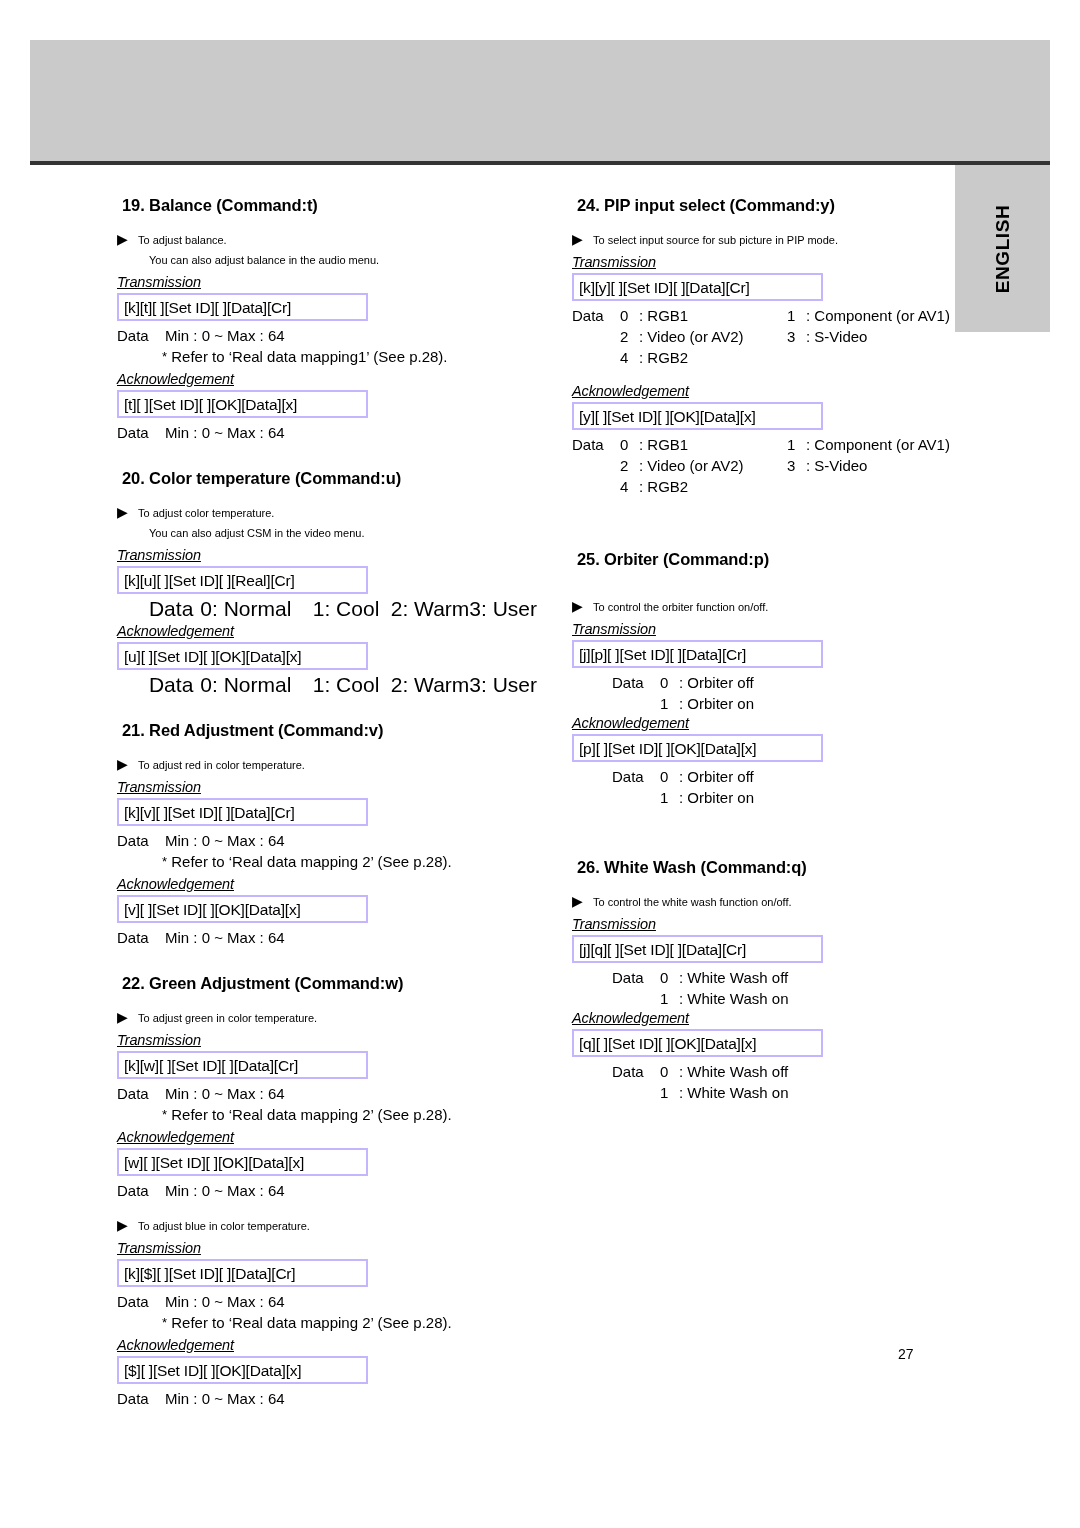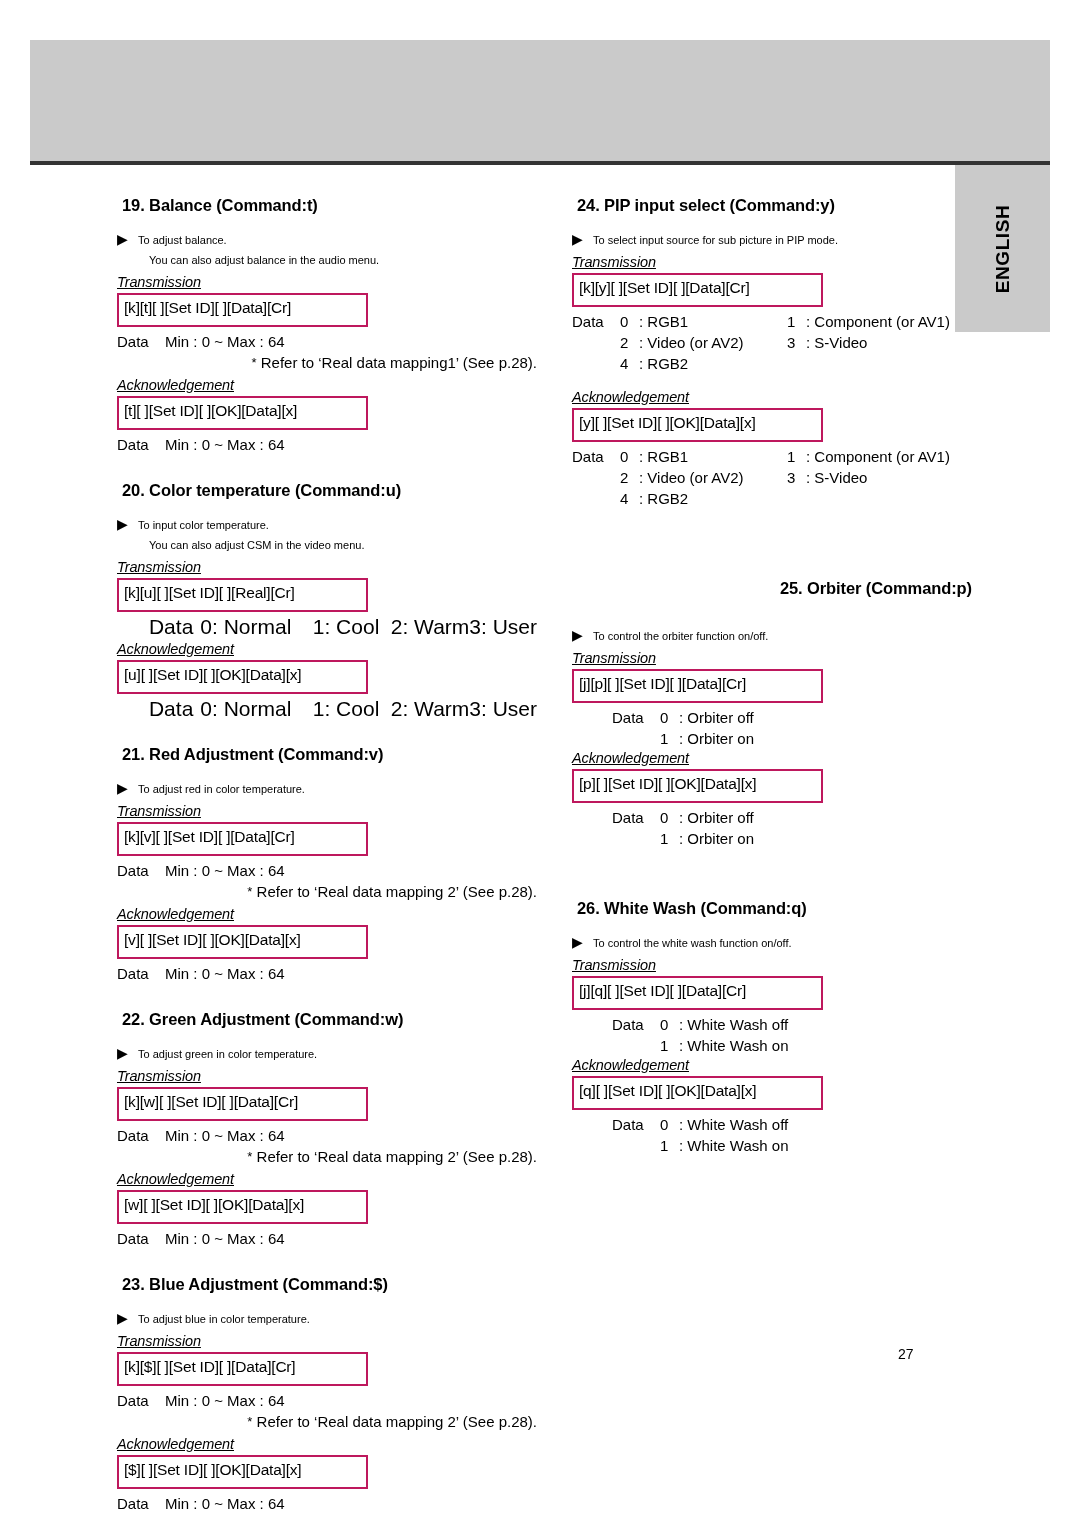--- a/index.html
+++ b/index.html
@@ -101,22 +101,22 @@
   .subhead {
     font-size: 14.5px;
     font-style: italic;
     text-decoration: underline;
     margin: 4px 0 3px 0;
     letter-spacing: -0.1px;
   }
   .subhead.tight { margin-top: 1px; }
 
   .cmd-box {
-    border: 2px solid #be185d;
-    height: 34px;
+    border: 2px solid #c4b5fd;
+    height: 28px;
     line-height: 25px;
     padding: 0 5px;
     font-size: 15.5px;
     box-sizing: border-box;
     margin-bottom: 4px;
     letter-spacing: -0.2px;
   }
   #col-left  .cmd-box { width: 251px; }
   #col-right .cmd-box { width: 251px; }
 
@@ -126,21 +126,20 @@
     line-height: 21px;
     white-space: nowrap;
   }
   .data-line .lbl { display: inline-block; width: 48px; }
 
   .note {
     font-size: 15px;
     line-height: 21px;
     margin-left: 45px;
     white-space: nowrap;
-    text-align: right;
   }
   .note .ast { font-size: 13px; vertical-align: 1px; }
 
   
   .opt-row { font-size: 21px; line-height: 21px; white-space: nowrap; text-align: right; }
   .opt-row .lbl { display: inline-block; width: 48px; }
   .opt-row .o { display: inline-block; }
   .opt-row .o1 { width: 98px; }
   .opt-row .o2 { width: 88px; }
   .opt-row .o3 { width: 90px; }
@@ -197,21 +196,21 @@
       <div class="subhead">Acknowledgement</div>
       <div class="cmd-box">[t][  ][Set ID][  ][OK][Data][x]</div>
       <div class="data-line"><span class="lbl">Data</span><span>Min : 0 ~ Max : 64</span></div>
     </div>
 
     <div class="section">
       <div class="sec-title gap-extra">20. Color temperature (Command:u)</div>
       <div class="desc">
         <span class="tri">▶</span>
         <span class="desc-lines">
-          <span>To input color temperature.</span>
+          <span>To adjust color temperature.</span>
           <span class="ln2">You can also adjust CSM in the video menu.</span>
         </span>
       </div>
       <div class="subhead">Transmission</div>
       <div class="cmd-box">[k][u][  ][Set ID][  ][Real][Cr]</div>
       <div class="opt-row"><span class="lbl">Data</span><span class="o o1">0: Normal</span><span class="o o2">1: Cool</span><span class="o o3">2: Warm</span><span class="o">3: User</span></div>
       <div class="subhead">Acknowledgement</div>
       <div class="cmd-box">[u][  ][Set ID][  ][OK][Data][x]</div>
       <div class="opt-row"><span class="lbl">Data</span><span class="o o1">0: Normal</span><span class="o o2">1: Cool</span><span class="o o3">2: Warm</span><span class="o">3: User</span></div>
     </div>
@@ -244,21 +243,20 @@
       <div class="subhead">Transmission</div>
       <div class="cmd-box">[k][w][  ][Set ID][  ][Data][Cr]</div>
       <div class="data-line"><span class="lbl">Data</span><span>Min : 0 ~ Max : 64</span></div>
       <div class="note"><span class="ast">*</span> <span>Refer to ‘Real data mapping 2’ (See p.28).</span></div>
       <div class="subhead">Acknowledgement</div>
       <div class="cmd-box">[w][  ][Set ID][  ][OK][Data][x]</div>
       <div class="data-line"><span class="lbl">Data</span><span>Min : 0 ~ Max : 64</span></div>
     </div>
 
     <div class="section">
-      <div class="sec-title gap-extra">23. Blue Adjustment (Command:$)</div>
       <div class="desc">
         <span class="tri">▶</span>
         <span class="desc-lines">
           <span>To adjust blue in color temperature.</span>
         </span>
       </div>
       <div class="subhead">Transmission</div>
       <div class="cmd-box">[k][$][  ][Set ID][  ][Data][Cr]</div>
       <div class="data-line"><span class="lbl">Data</span><span>Min : 0 ~ Max : 64</span></div>
       <div class="note"><span class="ast">*</span> <span>Refer to ‘Real data mapping 2’ (See p.28).</span></div>
@@ -289,21 +287,21 @@
       <div class="subhead" style="margin-top:15px;">Acknowledgement</div>
       <div class="cmd-box">[y][  ][Set ID][  ][OK][Data][x]</div>
       <div class="val-grid">
         <span class="vrow"><span class="lbl">Data</span><span class="c1"><span class="num">0</span><span>: RGB1</span></span><span class="c2"><span class="num">1</span><span>: Component (or AV1)</span></span></span>
         <span class="vrow"><span class="lbl"></span><span class="c1"><span class="num">2</span><span>: Video (or AV2)</span></span><span class="c2"><span class="num">3</span><span>: S-Video</span></span></span>
         <span class="vrow"><span class="lbl"></span><span class="c1"><span class="num">4</span><span>: RGB2</span></span></span>
       </div>
     </div>
 
     <div class="section">
-      <div class="sec-title" style="margin-top:70px;text-align:right;">25. Orbiter (Command:p)</div>
+      <div class="sec-title" style="margin-top:53px;">25. Orbiter (Command:p)</div>
       <div class="desc gap-big">
         <span class="tri">▶</span>
         <span class="desc-lines">
           <span>To control the orbiter function on/off.</span>
         </span>
       </div>
       <div class="subhead tight">Transmission</div>
       <div class="cmd-box">[j][p][  ][Set ID][  ][Data][Cr]</div>
       <div class="pair"><span class="lbl">Data</span><span class="num">0</span><span>: Orbiter off</span></div>
       <div class="pair"><span class="lbl"></span><span class="num">1</span><span>: Orbiter on</span></div>

